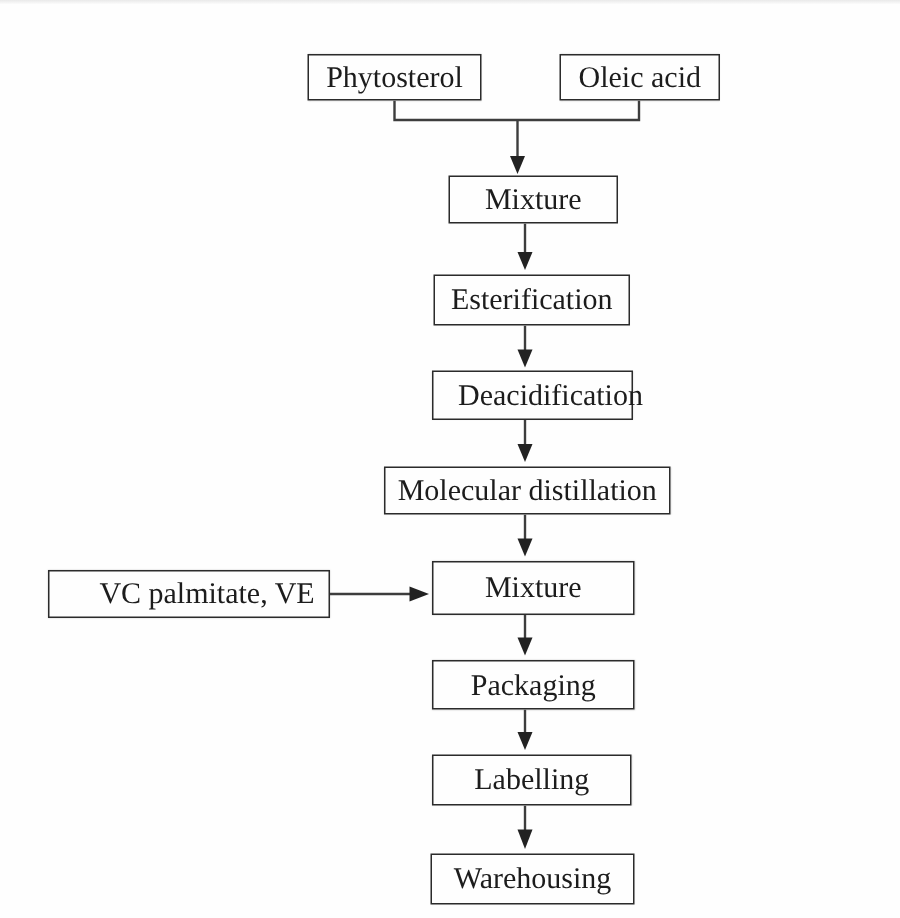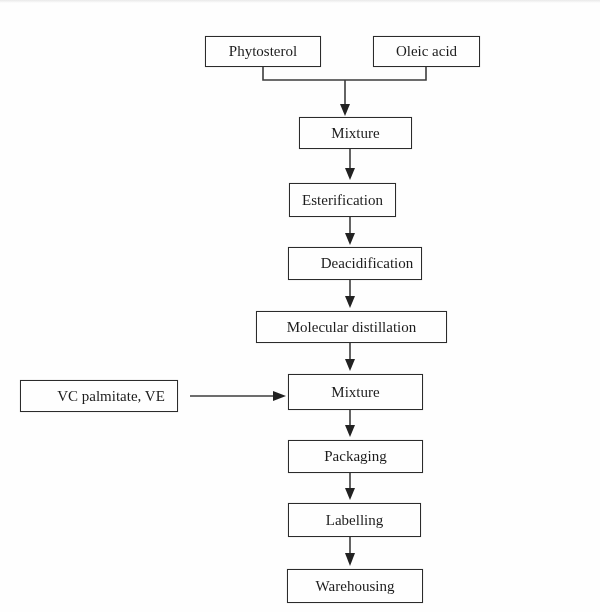--- a/index.html
+++ b/index.html
@@ -32,21 +32,21 @@
   }
   .edges-svg polygon.head {
     fill: #222222;
     stroke: none;
   }
   .node {
     position: absolute;
     background: #fefefe;
     border: 1.5px solid #2b2b2b;
     color: #1c1c1c;
-    font-size: 15px;
+    font-size: 20px;
     line-height: 1;
     display: flex;
     align-items: center;
     justify-content: center;
     text-align: center;
     white-space: nowrap;
     box-shadow: 0 0 1px rgba(80,80,80,0.35);
   }
 </style>
 </head>
@@ -107,27 +107,27 @@
       <polygon class="head" points="345,553 355,553 350,566"></polygon>
     </g>
   </svg>
 
   <div class="node" style="left:205px; top:36px; width:116px; height:31px;">Phytosterol</div>
 
   <div class="node" style="left:373px; top:36px; width:107px; height:31px;">Oleic acid</div>
 
   <div class="node" style="left:299px; top:117px; width:113px; height:32px;">Mixture</div>
 
-  <div class="node" style="left:289px; top:183px; width:107px; height:34px;">Esterification</div>
+  <div class="node" style="left:289px; top:183px; width:131px; height:34px;">Esterification</div>
 
   <div class="node" style="left:288px; top:247px; width:134px; height:33px;padding-left:24px;">Deacidification</div>
 
   <div class="node" style="left:256px; top:311px; width:191px; height:32px;text-align:center;">Molecular distillation</div>
 
-  <div class="node" style="left:20px; top:380px; width:158px; height:32px;padding-left:24px;">VC palmitate, VE</div>
+  <div class="node" style="left:32px; top:380px; width:188px; height:32px;padding-left:24px;">VC palmitate, VE</div>
 
   <div class="node" style="left:288px; top:374px; width:135px; height:36px;">Mixture</div>
 
   <div class="node" style="left:288px; top:440px; width:135px; height:33px;">Packaging</div>
 
   <div class="node" style="left:287px; top:569px; width:136px; height:34px;">Warehousing</div>
 
   <div class="node" style="left:288px; top:503px; width:133px; height:34px;">Labelling</div>
 
 </div>

